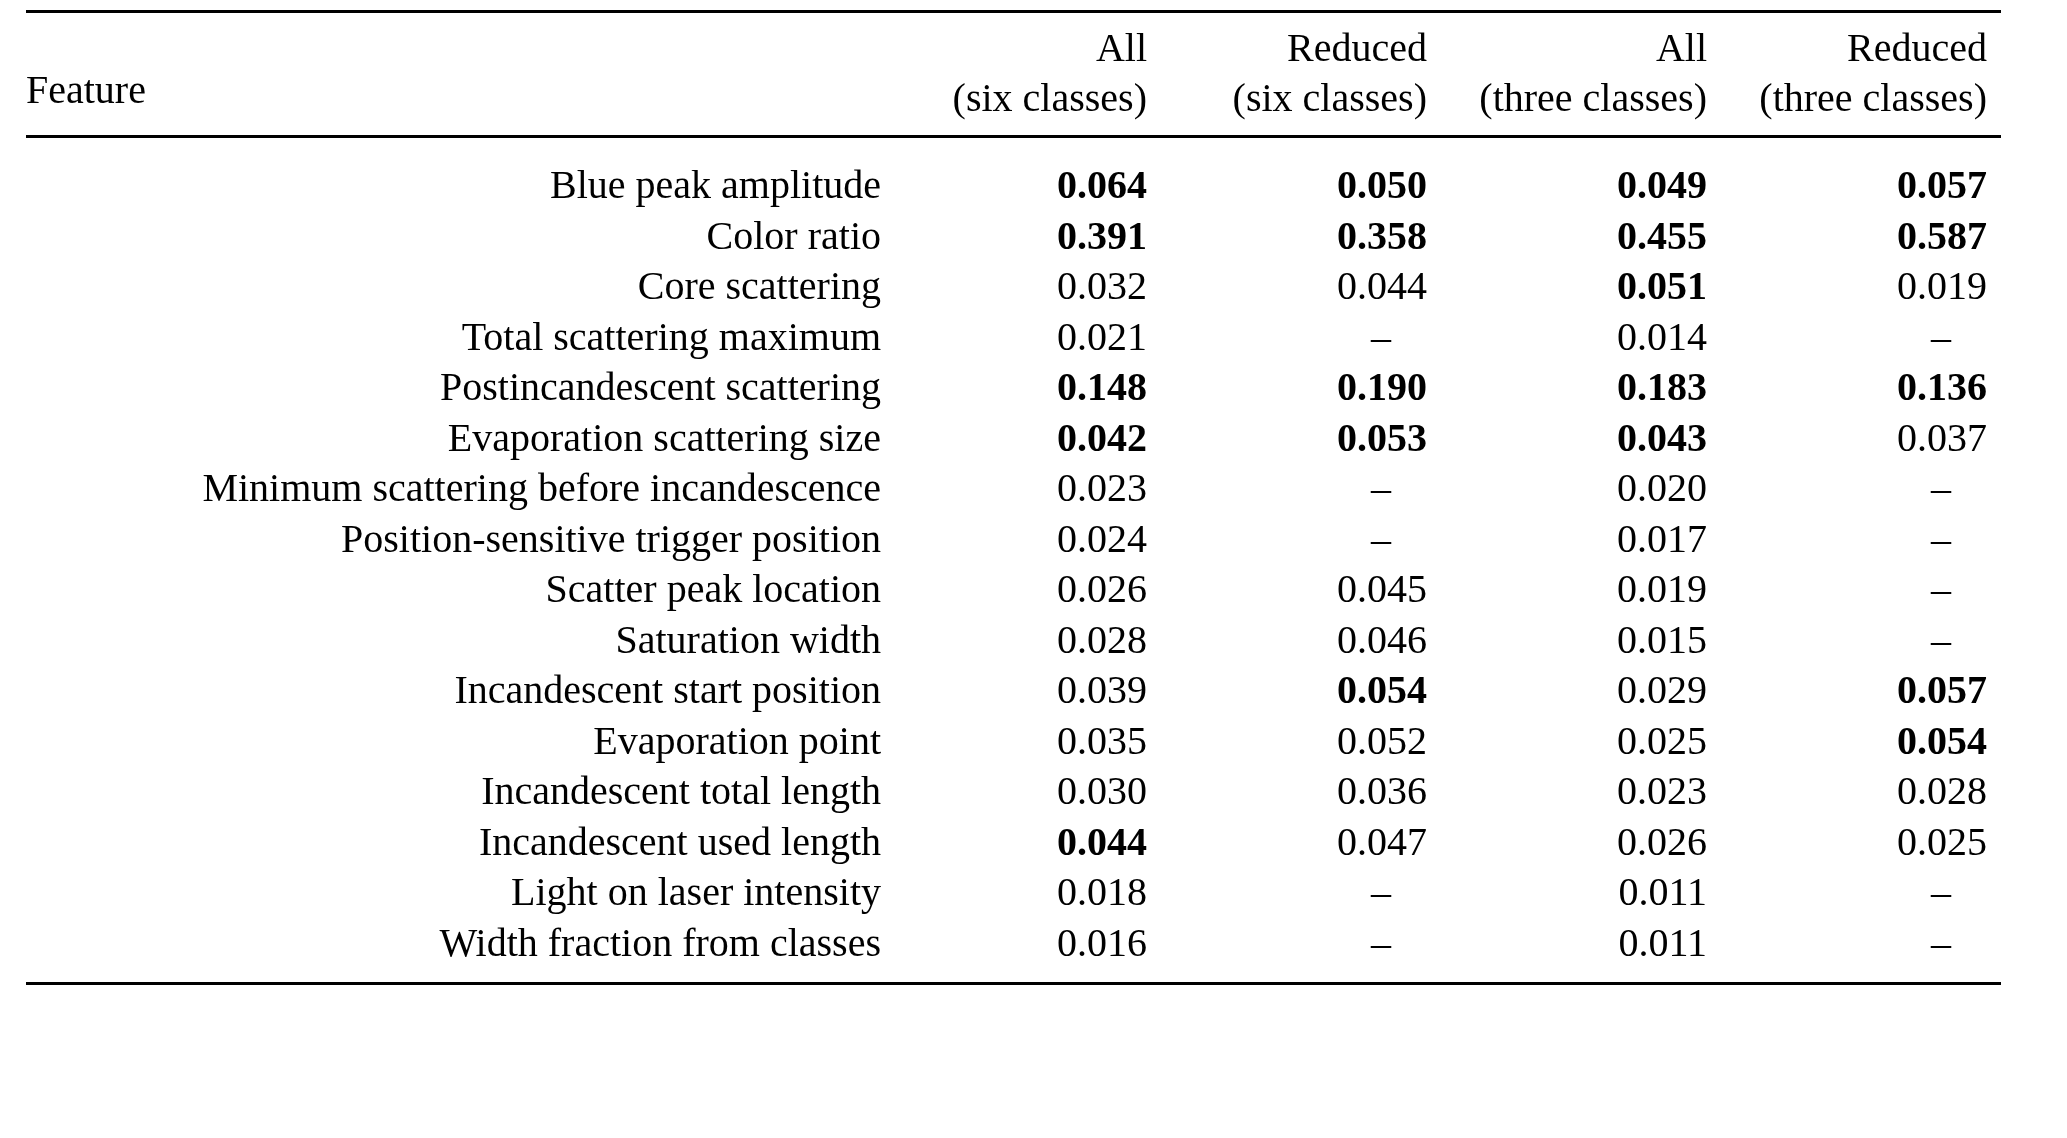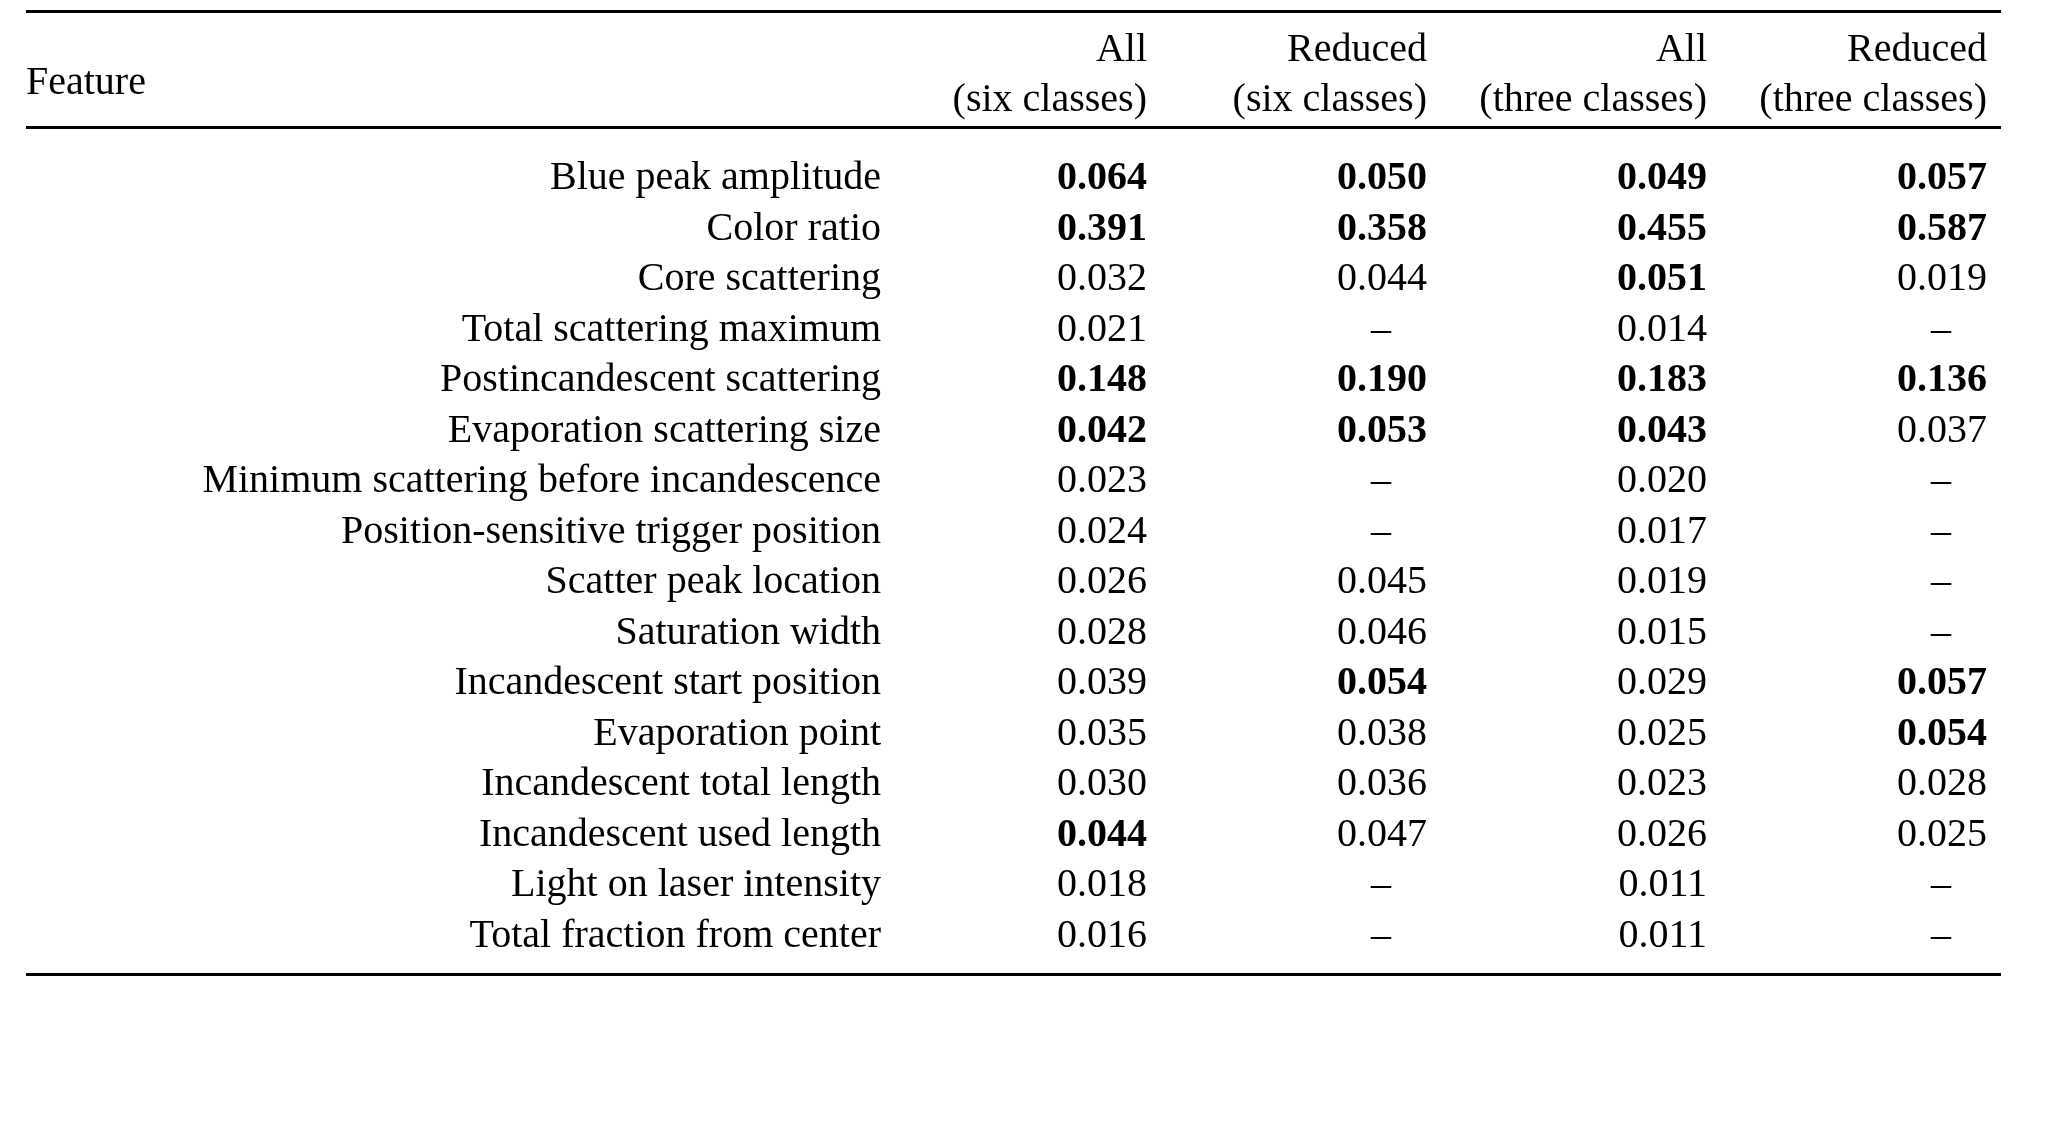--- a/index.html
+++ b/index.html
@@ -46,21 +46,21 @@
     vertical-align: bottom;
     padding: 0;
   }
   th.h-feature {
     text-align: left;
     padding-bottom: 20px;
   }
   th.h-val {
     text-align: right;
     padding-right: 14px;
-    padding-bottom: 3px;
+    padding-bottom: 12px;
   }
   .hdr-line1 { display: block; }
   .hdr-line2 { display: block; }
   tbody td {
     font-size: 40px;
     line-height: 50.5px;
     padding: 0;
     vertical-align: baseline;
   }
   td.feature-cell {
@@ -208,21 +208,21 @@
         <tr>
           <td class="feature-cell">Incandescent start position</td>
           <td class="val-cell">0.039</td>
           <td class="val-cell bold">0.054</td>
           <td class="val-cell">0.029</td>
           <td class="val-cell bold">0.057</td>
         </tr>
         <tr>
           <td class="feature-cell">Evaporation point</td>
           <td class="val-cell">0.035</td>
-          <td class="val-cell">0.038</td>
+          <td class="val-cell">0.052</td>
           <td class="val-cell">0.025</td>
           <td class="val-cell bold">0.054</td>
         </tr>
         <tr>
           <td class="feature-cell">Incandescent total length</td>
           <td class="val-cell">0.030</td>
           <td class="val-cell">0.036</td>
           <td class="val-cell">0.023</td>
           <td class="val-cell">0.028</td>
         </tr>
@@ -234,21 +234,21 @@
           <td class="val-cell">0.025</td>
         </tr>
         <tr>
           <td class="feature-cell">Light on laser intensity</td>
           <td class="val-cell">0.018</td>
           <td class="val-cell dash">–</td>
           <td class="val-cell">0.011</td>
           <td class="val-cell dash">–</td>
         </tr>
         <tr>
-          <td class="feature-cell">Total fraction from center</td>
+          <td class="feature-cell">Width fraction from classes</td>
           <td class="val-cell">0.016</td>
           <td class="val-cell dash">–</td>
           <td class="val-cell">0.011</td>
           <td class="val-cell dash">–</td>
         </tr>
       </tbody>
     <tfoot>
       <tr class="spacer-bottom">
         <td colspan="5"></td>
       </tr>

